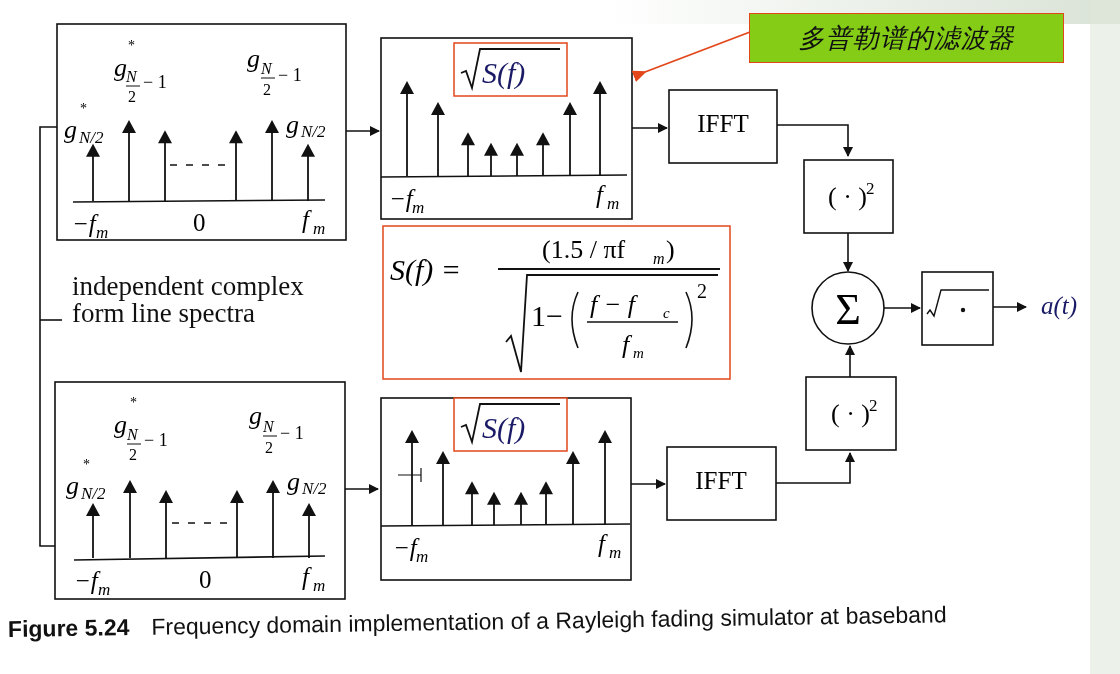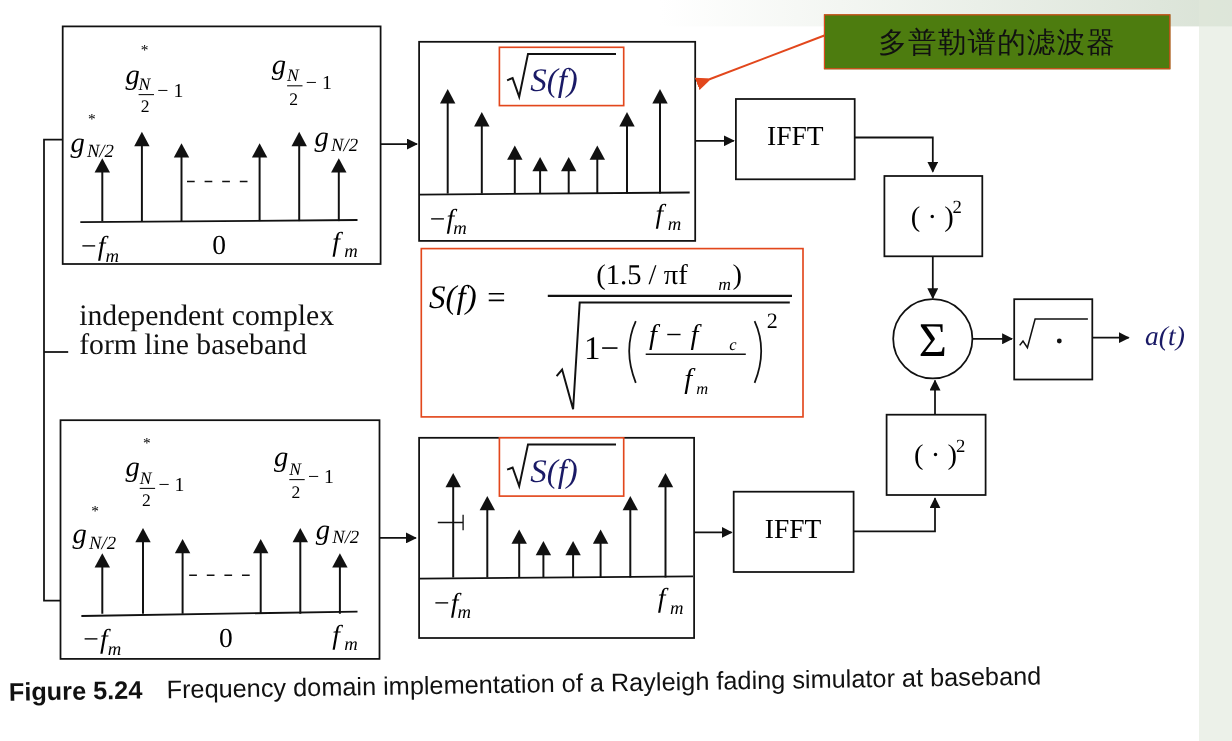--- a/index.html
+++ b/index.html
@@ -16,23 +16,23 @@
   .ital { font-style: italic; }
   .caption {
     position: absolute; left: 8px; top: 616px; width: 1110px;
     font-family: "Liberation Sans", "DejaVu Sans", sans-serif;
     font-size: 23px; color: #111; white-space: nowrap;
     transform: rotate(-0.9deg); transform-origin: left center;
   }
   .caption .fig-num { font-weight: bold; margin-right: 22px; }
   .callout {
     position: absolute; left: 749px; top: 13px; width: 313px; height: 48px;
-    border: 1.5px solid #e2471c; background: #4d7c0f;
+    border: 1.5px solid #e2471c; background: #84cc16;
     font-family: "DejaVu Sans", sans-serif; font-size: 26px; color: #111;
-    display: flex; align-items: center; justify-content: center; letter-spacing: 1px;
+    display: flex; align-items: center; justify-content: center; letter-spacing: 1px; font-style: italic;
   }
   .notes {
     position: absolute; left: 72px; top: 273px;
     font-size: 27px; line-height: 27px; color: #111;
   }
 </style>
 </head>
 <body>
 
 <svg class="bg-deco" width="1120" height="674">
@@ -280,18 +280,18 @@
     <rect x="667" y="447" width="109" height="73" fill="#fff" stroke="#111" stroke-width="1.6"></rect>
     <text x="721" y="489" font-size="25" text-anchor="middle">IFFT</text>
   </g>
   <path d="M776,483 L850,483 L850,453" fill="none" stroke="#111" stroke-width="1.6" marker-end="url(#ah)"></path>
 </svg>
 
 <div class="callout">多普勒谱的滤波器</div>
 
 <div class="notes serif">
   <div>independent complex</div>
-  <div>form line baseband</div>
+  <div>form line spectra</div>
 </div>
 
 <div class="caption">
   <span class="fig-num">Figure 5.24</span><span>Frequency domain implementation of a Rayleigh fading simulator at baseband</span>
 </div>
 
 </body></html>

